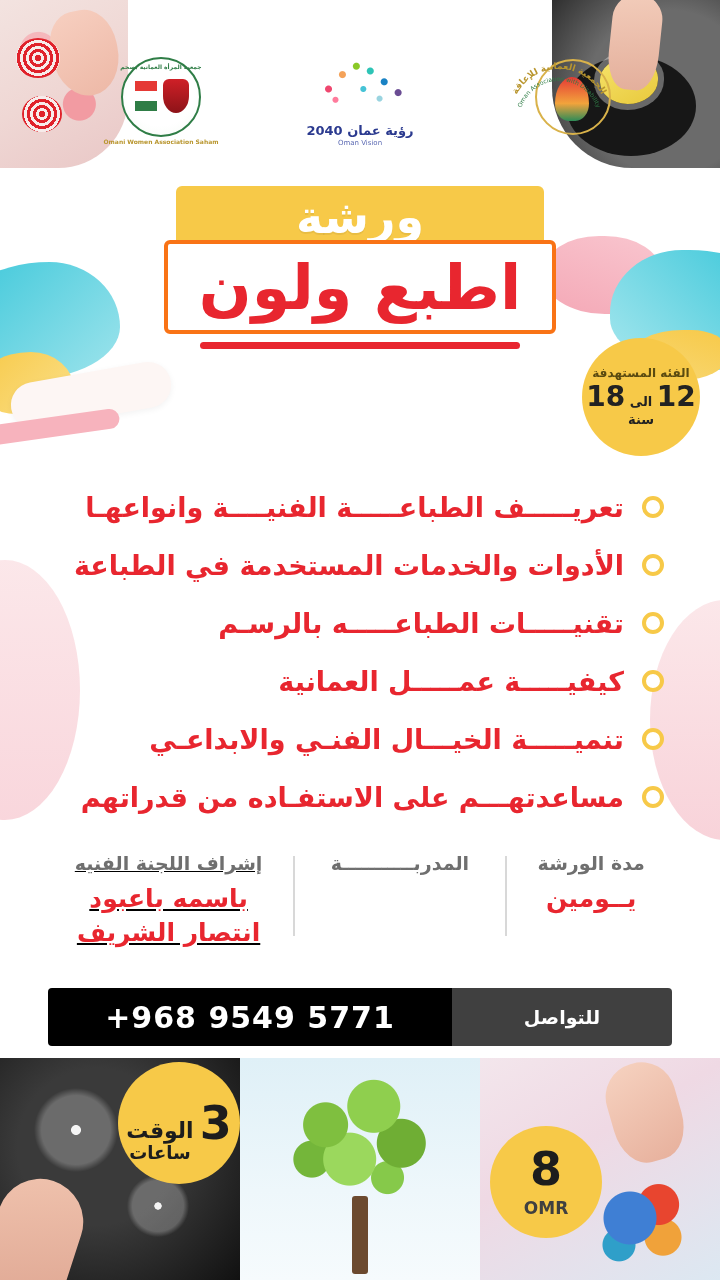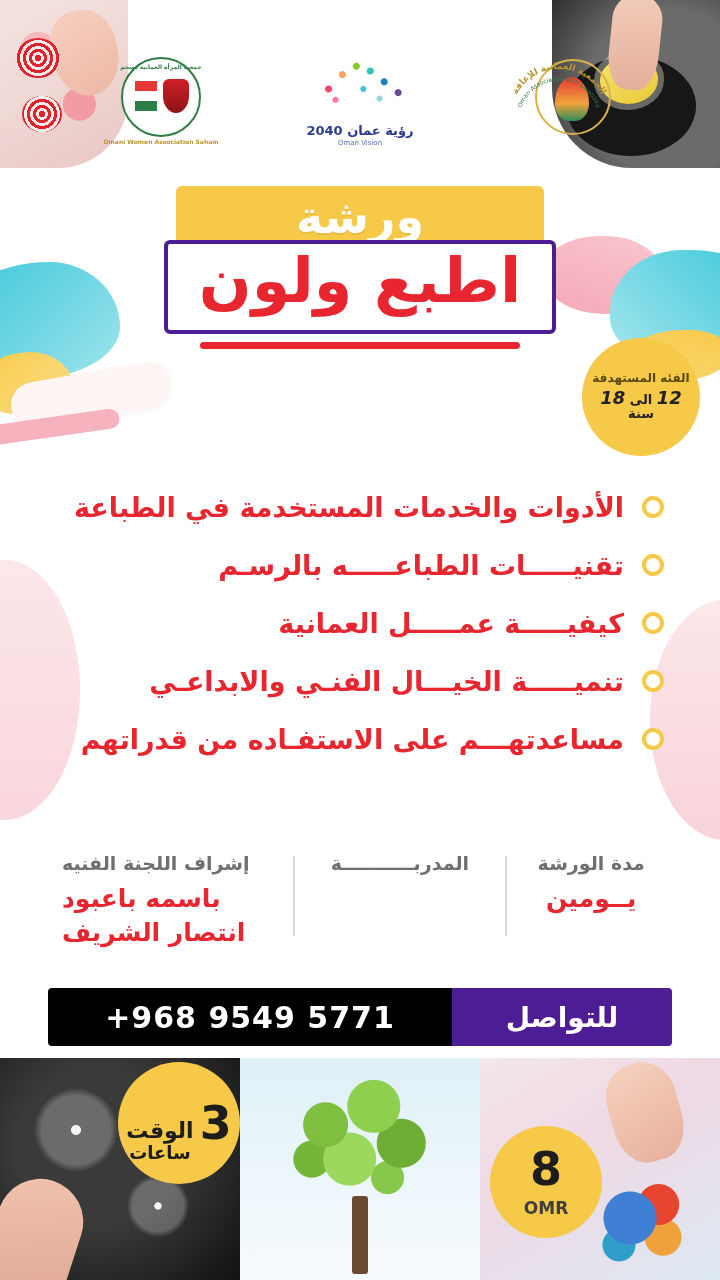--- a/index.html
+++ b/index.html
@@ -184,43 +184,43 @@
     border-radius: 6px;
     display: flex; align-items: center; justify-content: center;
   }
   .title-top span {
     color: #ffffff; font-size: 46px; font-weight: bold; letter-spacing: 1px;
     text-shadow: 0 2px 0 rgba(0,0,0,.06);
   }
   .title-main {
     position: relative; width: 392px; margin: -8px auto 0; height: 94px;
     background: #ffffff;
-    border: 4px solid #4c1d95;
+    border: 4px solid #f97316;
     border-radius: 6px;
-    display: flex; align-items: flex-start; justify-content: center;
+    display: flex; align-items: center; justify-content: center;
   }
   .title-main span {
     color: #e8262f; font-size: 62px; font-weight: bold;
   }
   .title-underline {
     width: 320px; height: 7px; background: #e8262f; margin: 8px auto 0;
     border-radius: 4px;
   }
 
   
   .age-badge {
     position: absolute; top: 338px; right: 20px;
     width: 118px; height: 118px; border-radius: 50%;
     background: #f7c948;
     display: flex; flex-direction: column; align-items: center; justify-content: center;
     text-align: center; line-height: 1.1;
   }
   .age-badge .ab-label { font-size: 12px; color: #5a4a10; font-weight: bold; }
   .age-badge .ab-range { font-size: 13px; color: #222; font-weight: bold; margin-top: 2px;}
-  .age-badge .ab-range b { font-size: 18px; font-style: italic; }
+  .age-badge .ab-range b { font-size: 28px; }
   .age-badge .ab-unit { font-size: 13px; color: #222; font-weight: bold; }
 
   
   .section-heading {
     position: absolute; top: 400px; left: 0; width: 720px; text-align: center;
     font-size: 42px; font-weight: bold; color: #222222;
   }
 
   
   .topics {
@@ -238,43 +238,43 @@
   .topic-text {
     color: #e8262f; font-size: 27px; font-weight: bold; white-space: nowrap;
   }
 
   
   .credits {
     position: absolute; top: 852px; left: 0; width: 720px; height: 128px;
     display: flex; flex-direction: row; padding: 0 44px;
   }
   .credit-col { position: relative; padding: 0 18px; }
-  .credit-col.c1 { width: 250px; text-align: left; }
+  .credit-col.c1 { width: 250px; text-align: center; text-decoration: underline; }
   .credit-col.c2 { width: 210px; text-align: center; }
   .credit-col.c3 { width: 170px; text-align: center; }
   .divider {
     width: 2px; background: #d8d8d8; height: 80px; align-self: flex-start;
     margin-top: 4px;
   }
   .credit-label {
     color: #6f6f6f; font-size: 19px; font-weight: bold; margin-bottom: 8px;
   }
   .credit-value {
     color: #e8262f; font-size: 25px; font-weight: bold; line-height: 1.35;
   }
 
   
   .contact-bar {
     position: absolute; top: 988px; left: 48px; width: 624px; height: 58px;
     display: flex; border-radius: 4px; overflow: hidden;
   }
   .contact-label {
-    flex: 0 0 220px; background: #4c1d95; color: #ffffff;
+    flex: 0 0 220px; background: #404040; color: #ffffff;
     display: flex; align-items: center; justify-content: center;
-    font-size: 28px; font-weight: bold;
+    font-size: 19px; font-weight: bold;
   }
   .contact-phone {
     flex: 1 1 auto; background: #000000; color: #ffffff;
     display: flex; align-items: center; justify-content: center;
     font-size: 30px; font-weight: bold; letter-spacing: 1px;
     direction: ltr;
   }
 
   
   .bottom-strip {
@@ -427,20 +427,24 @@
       <span>الى</span>
       <b>18</b>
     </div>
     <div class="ab-unit">سنة</div>
   </div>
 
 
   <div class="topics">
     <div class="topic-row">
       <div class="bullet"></div>
+      <div class="topic-text">تعريـــــف الطباعـــــة الفنيــــة وانواعهـا</div>
+    </div>
+    <div class="topic-row">
+      <div class="bullet"></div>
       <div class="topic-text">الأدوات والخدمات المستخدمة في الطباعة</div>
     </div>
     <div class="topic-row">
       <div class="bullet"></div>
       <div class="topic-text">تقنيـــــات الطباعـــــه بالرسـم</div>
     </div>
     <div class="topic-row">
       <div class="bullet"></div>
       <div class="topic-text">كيفيـــــة عمـــــل العمانية</div>
     </div>

